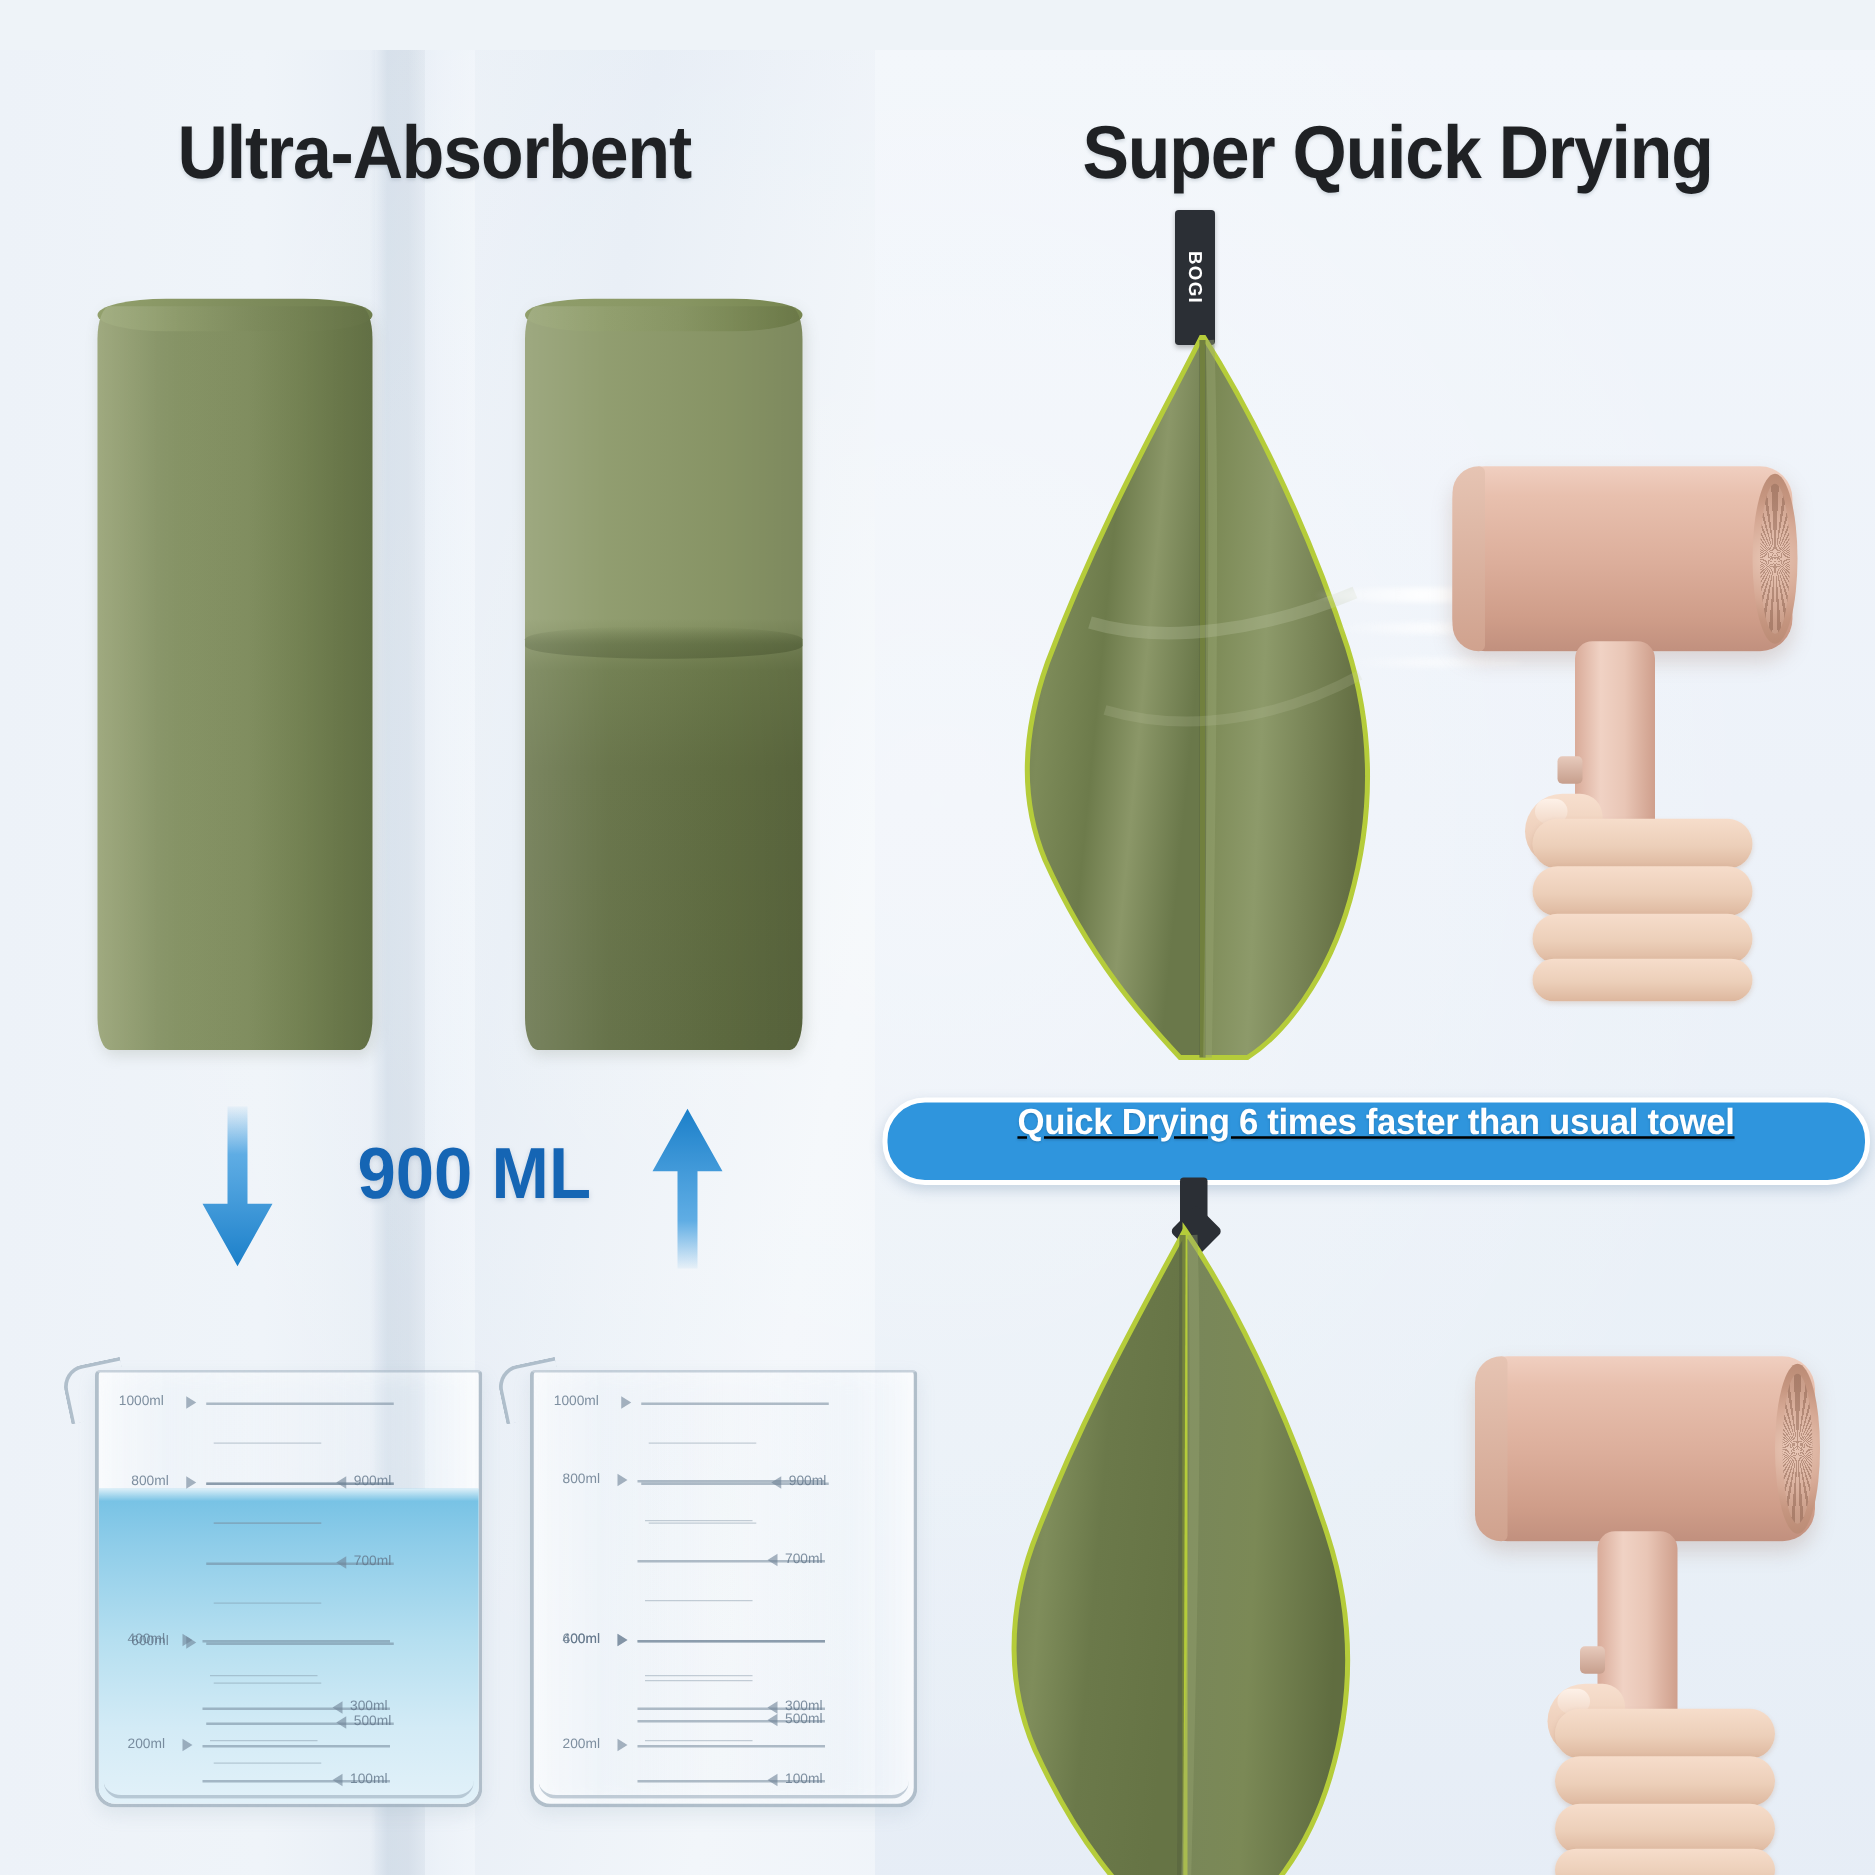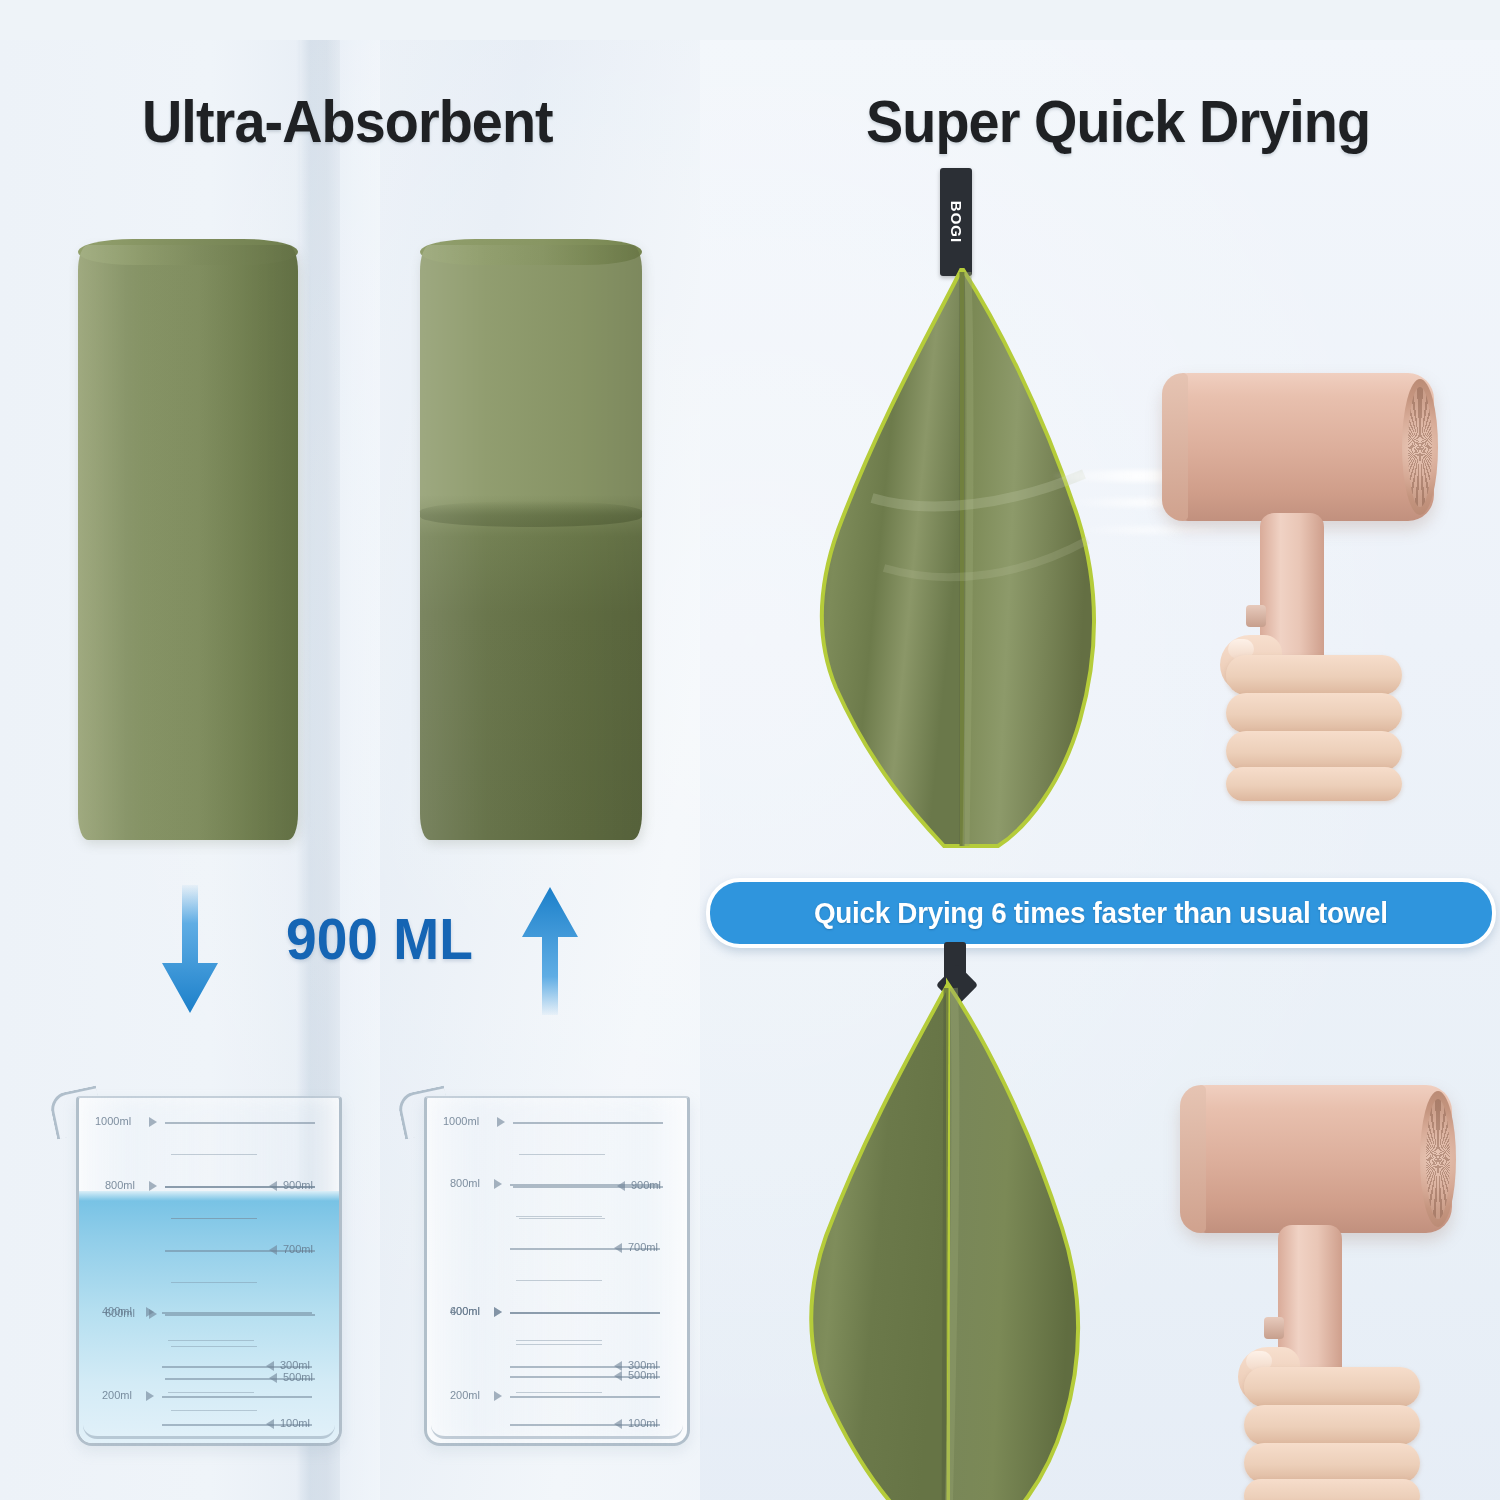--- a/index.html
+++ b/index.html
@@ -61,21 +61,21 @@
 
   
   .beaker{position:absolute;width:288px;height:365px;}
   #beaker-filled{left:52px;top:1042px;}
   #beaker-empty{left:400px;top:1042px;}
   .bk-body{position:absolute;left:24px;top:14px;width:260px;height:345px;
     border:3px solid rgba(150,168,184,0.72);border-top:2px solid rgba(150,168,184,0.5);
     border-radius:4px 4px 16px 16px;
     background:linear-gradient(90deg,rgba(255,255,255,0.55) 0%,rgba(240,246,251,0.30) 18%,rgba(255,255,255,0.12) 50%,rgba(236,243,249,0.35) 84%,rgba(255,255,255,0.55) 100%);
     box-shadow:inset 0 0 18px rgba(255,255,255,0.55), 0 6px 14px rgba(150,170,190,0.18);
-    overflow:hidden;}
+    overflow:hidden;padding-left:44px;}
   .bk-spout{position:absolute;left:0px;top:8px;width:46px;height:42px;
     border-left:3px solid rgba(150,168,184,0.7);
     border-top:3px solid rgba(150,168,184,0.7);
     border-radius:18px 0 0 0;transform:rotate(-12deg);}
   .bk-liquid{position:absolute;left:0;right:0;bottom:0;height:73%;
     background:linear-gradient(180deg,#72c0e4 0%,#8fcde9 18%,#b5dff0 48%,#d3ebf6 76%,#e2f1f9 100%);}
   .bk-liquid:after{content:"";position:absolute;left:0;right:0;top:0;height:10px;
     background:linear-gradient(180deg,rgba(255,255,255,0.75),rgba(255,255,255,0));}
   .bk-bottom{position:absolute;left:4px;right:4px;bottom:4px;height:16px;
     border-bottom:3px solid rgba(150,168,184,0.55);border-radius:0 0 14px 14px;}
@@ -126,21 +126,21 @@
     box-shadow:0 2px 4px rgba(180,145,120,0.28);}
   .thumb{position:absolute;left:-6px;top:4px;width:62px;height:58px;border-radius:30px 18px 22px 28px;
     background:linear-gradient(180deg,#f7dfce,#e7c4ad);}
   .nail{position:absolute;width:26px;height:20px;border-radius:12px;
     background:linear-gradient(180deg,#fdf1e8,#f2d9c8);}
 
   
   #banner{position:absolute;left:706px;top:838px;width:782px;height:62px;
     background:#2f95dd;border-radius:34px;border:4px solid #ffffff;
     box-shadow:0 4px 10px rgba(70,110,150,0.25);
-    display:flex;align-items:center;justify-content:center;}
+    display:flex;align-items:flex-start;justify-content:center;text-decoration:underline;}
   #banner .btxt{color:#ffffff;font-size:29px;font-weight:bold;letter-spacing:-0.3px;
     transform:scaleX(0.96);white-space:nowrap;
     text-shadow:0 1px 2px rgba(20,70,110,0.35);}
 </style>
 </head>
 <body>
 
 <div id="stage">
 
   <div class="bg-base"></div>

